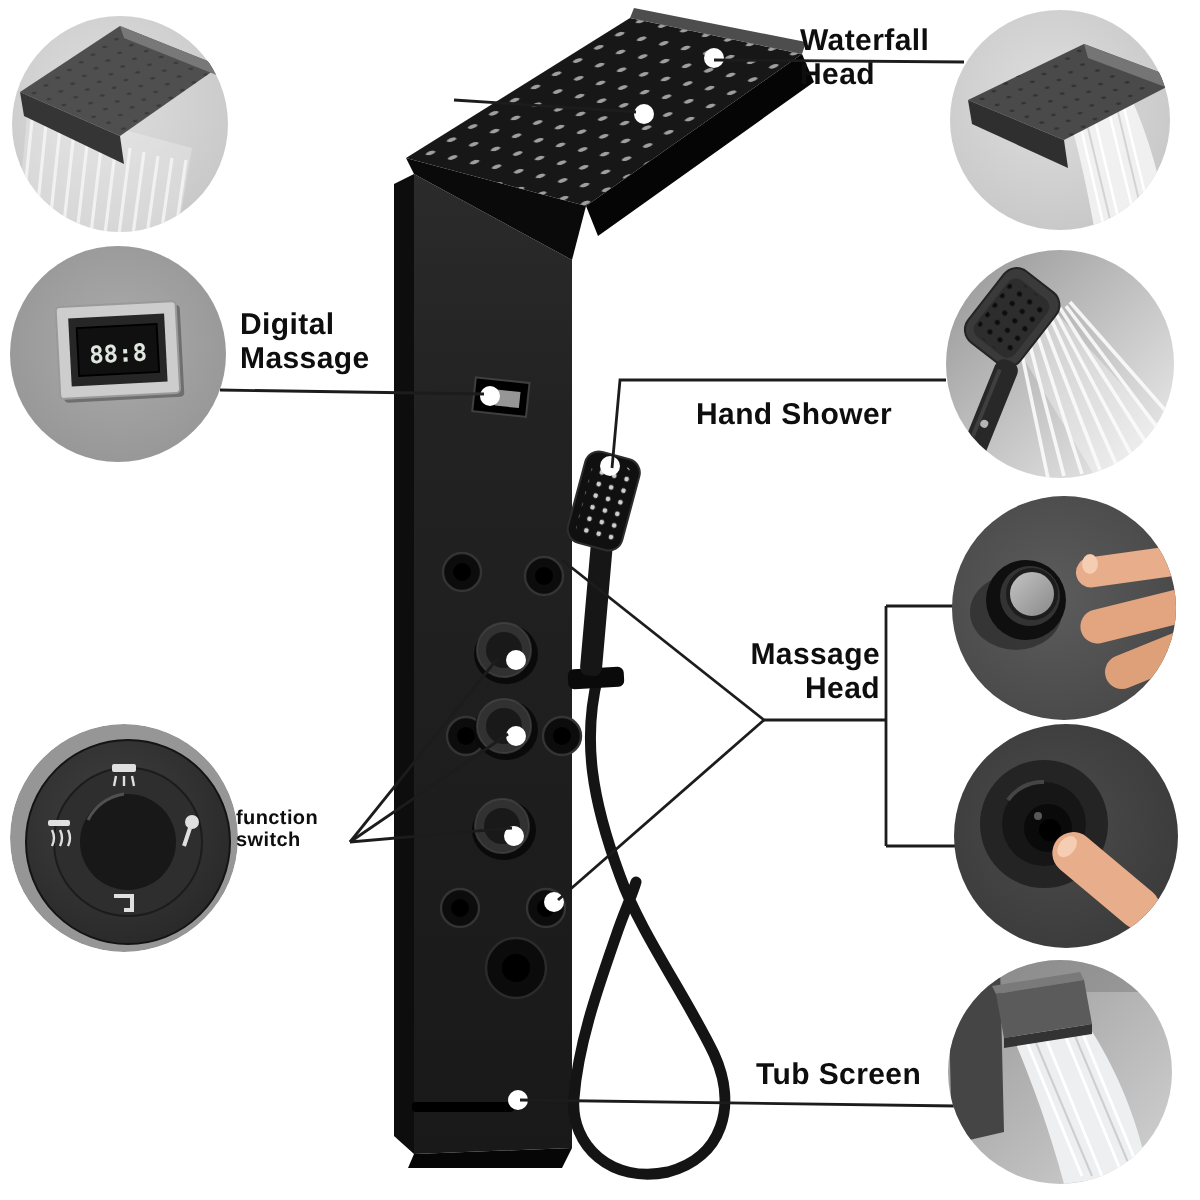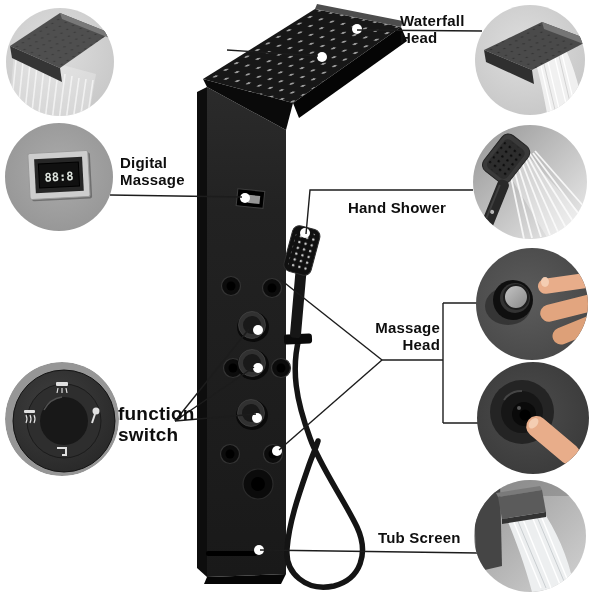--- a/index.html
+++ b/index.html
@@ -2,21 +2,21 @@
 <html><head>
 <meta charset="utf-8">
 <style>
   html,body{margin:0;padding:0;background:#ffffff;}
   .stage{position:relative;width:600px;height:600px;background:#ffffff;overflow:hidden;
          font-family:"Liberation Sans",sans-serif;}
   .stage svg{position:absolute;left:0;top:0;}
   .label{position:absolute;font-weight:700;font-size:15px;line-height:1.1;color:#0e0e0e;
          letter-spacing:.2px;white-space:nowrap;}
   .label .ln{display:block;}
-  .label.small{font-size:19px;}
+  .label.small{font-size:10px;}
   .label.right{text-align:right;}
 </style>
 </head>
 <body>
 
 <div class="stage">
 
 <svg width="600" height="600" viewBox="0 0 600 600">
   <defs>
     <linearGradient id="gPanel" x1="0" y1="0" x2="0" y2="1">

